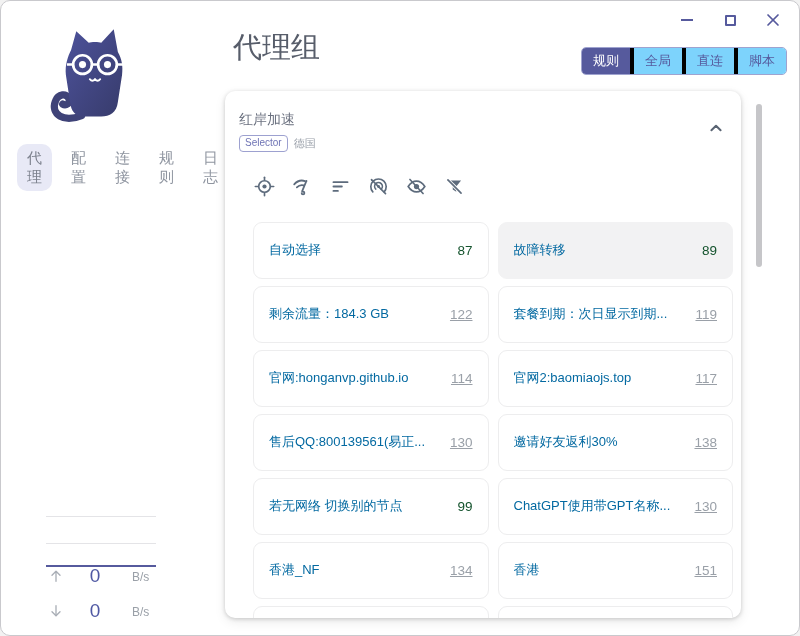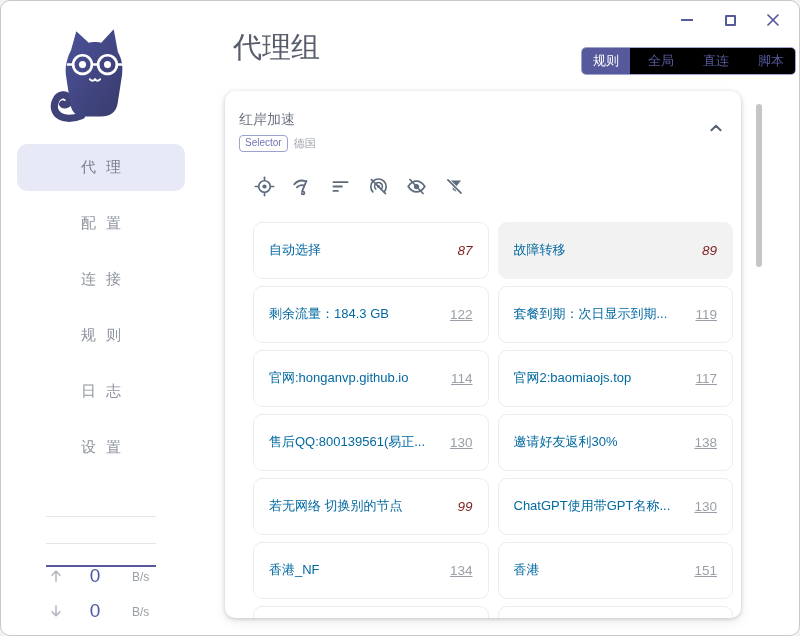--- a/index.html
+++ b/index.html
@@ -10,21 +10,21 @@
     -webkit-font-smoothing:antialiased;
   }
   .window{
     position:relative;width:800px;height:636px;box-sizing:border-box;
     background:#fff;border:1px solid #c9c9cd;border-radius:10px;overflow:hidden;
   }
 
   
   .sidebar{position:absolute;left:0;top:0;width:200px;height:100%;}
   .logo{position:absolute;left:42px;top:22px;width:104px;height:104px;}
-  .nav{position:absolute;left:16px;top:143px;width:168px;display:flex;flex-direction:column;gap:9px;}
+  .nav{position:absolute;left:16px;top:143px;width:168px;display:flex;flex-direction:row;gap:9px;}
   .nav-item{
     height:47px;display:flex;align-items:center;justify-content:center;
     border-radius:10px;color:#8f95a0;font-size:15px;
     letter-spacing:10px;padding-left:10px;cursor:pointer;
   }
   .nav-item.active{background:#e8e9f6;color:#7e London838e;}
   .nav-item.active{background:#e8e9f6;color:#7d828e;}
   .divider{position:absolute;left:45px;width:110px;height:1px;background:#e4e4e7;}
   .divider.d1{top:515px}
   .divider.d2{top:542px}
@@ -42,21 +42,21 @@
   .ctl-min-bar{width:12px;height:2px;background:#565a9d;}
   .ctl-max-box{width:11px;height:11px;border:2px solid #565a9d;border-radius:1px;box-sizing:border-box;}
   .page-title{position:absolute;left:232px;top:27px;font-size:29px;color:#575d6a;}
 
   .mode-group{
     position:absolute;left:580px;top:46px;height:28px;display:flex;
     border:1px solid #9fa3cf;border-radius:5px;overflow:hidden;box-sizing:border-box;background:#fff;
   }
   .mode-btn{
     min-width:46px;box-sizing:border-box;padding:0 11px;display:flex;align-items:center;justify-content:center;
-    font-size:13px;color:#565a9d;background:#000000;border-left:7px solid #000000;cursor:pointer;white-space:nowrap;
+    font-size:13px;color:#565a9d;background:#7dd3fc;border-left:4px solid #000000;cursor:pointer;white-space:nowrap;
   }
   .mode-btn:first-child{border-left:none;}
   .mode-btn.active{background:#565a9d;color:#fff;}
 
   
   .card{
     position:absolute;left:224px;top:90px;width:516px;height:527px;background:#fff;border-radius:10px;
     box-shadow:0 1px 4px rgba(0,0,0,.18),0 4px 12px rgba(0,0,0,.08);overflow:hidden;
   }
   .group-header{position:relative;padding:20px 16px 0 14px;}
@@ -74,21 +74,21 @@
   .tool-btn svg{width:21px;height:21px;display:block;}
 
   .grid{margin:25px 8px 0 28px;display:grid;grid-template-columns:1fr 1fr;column-gap:9px;row-gap:7px;}
   .cell{
     height:57px;box-sizing:border-box;background:#fff;border:1px solid #ededee;border-radius:9px;
     display:flex;align-items:center;justify-content:space-between;padding:0 15px;cursor:pointer;
   }
   .cell.selected{background:#f2f2f3;border-color:#f2f2f3;}
   .cell-name{font-size:13px;color:#0369a1;white-space:nowrap;overflow:hidden;max-width:170px;}
   .cell-delay{font-size:13.5px;margin-left:8px;}
-  .cell-delay.green{color:#7f1d1d;font-style:italic;}
+  .cell-delay.green{color:#14532d;}
   .cell-delay.gray{color:#9aa0a8;text-decoration:underline;}
 
   .scroll-thumb{position:absolute;left:755px;top:103px;width:6px;height:163px;border-radius:3px;background:#c6c6c9;cursor:pointer;}
 </style>
 </head>
 <body>
 
 <div class="window">
 
   <div class="sidebar">

